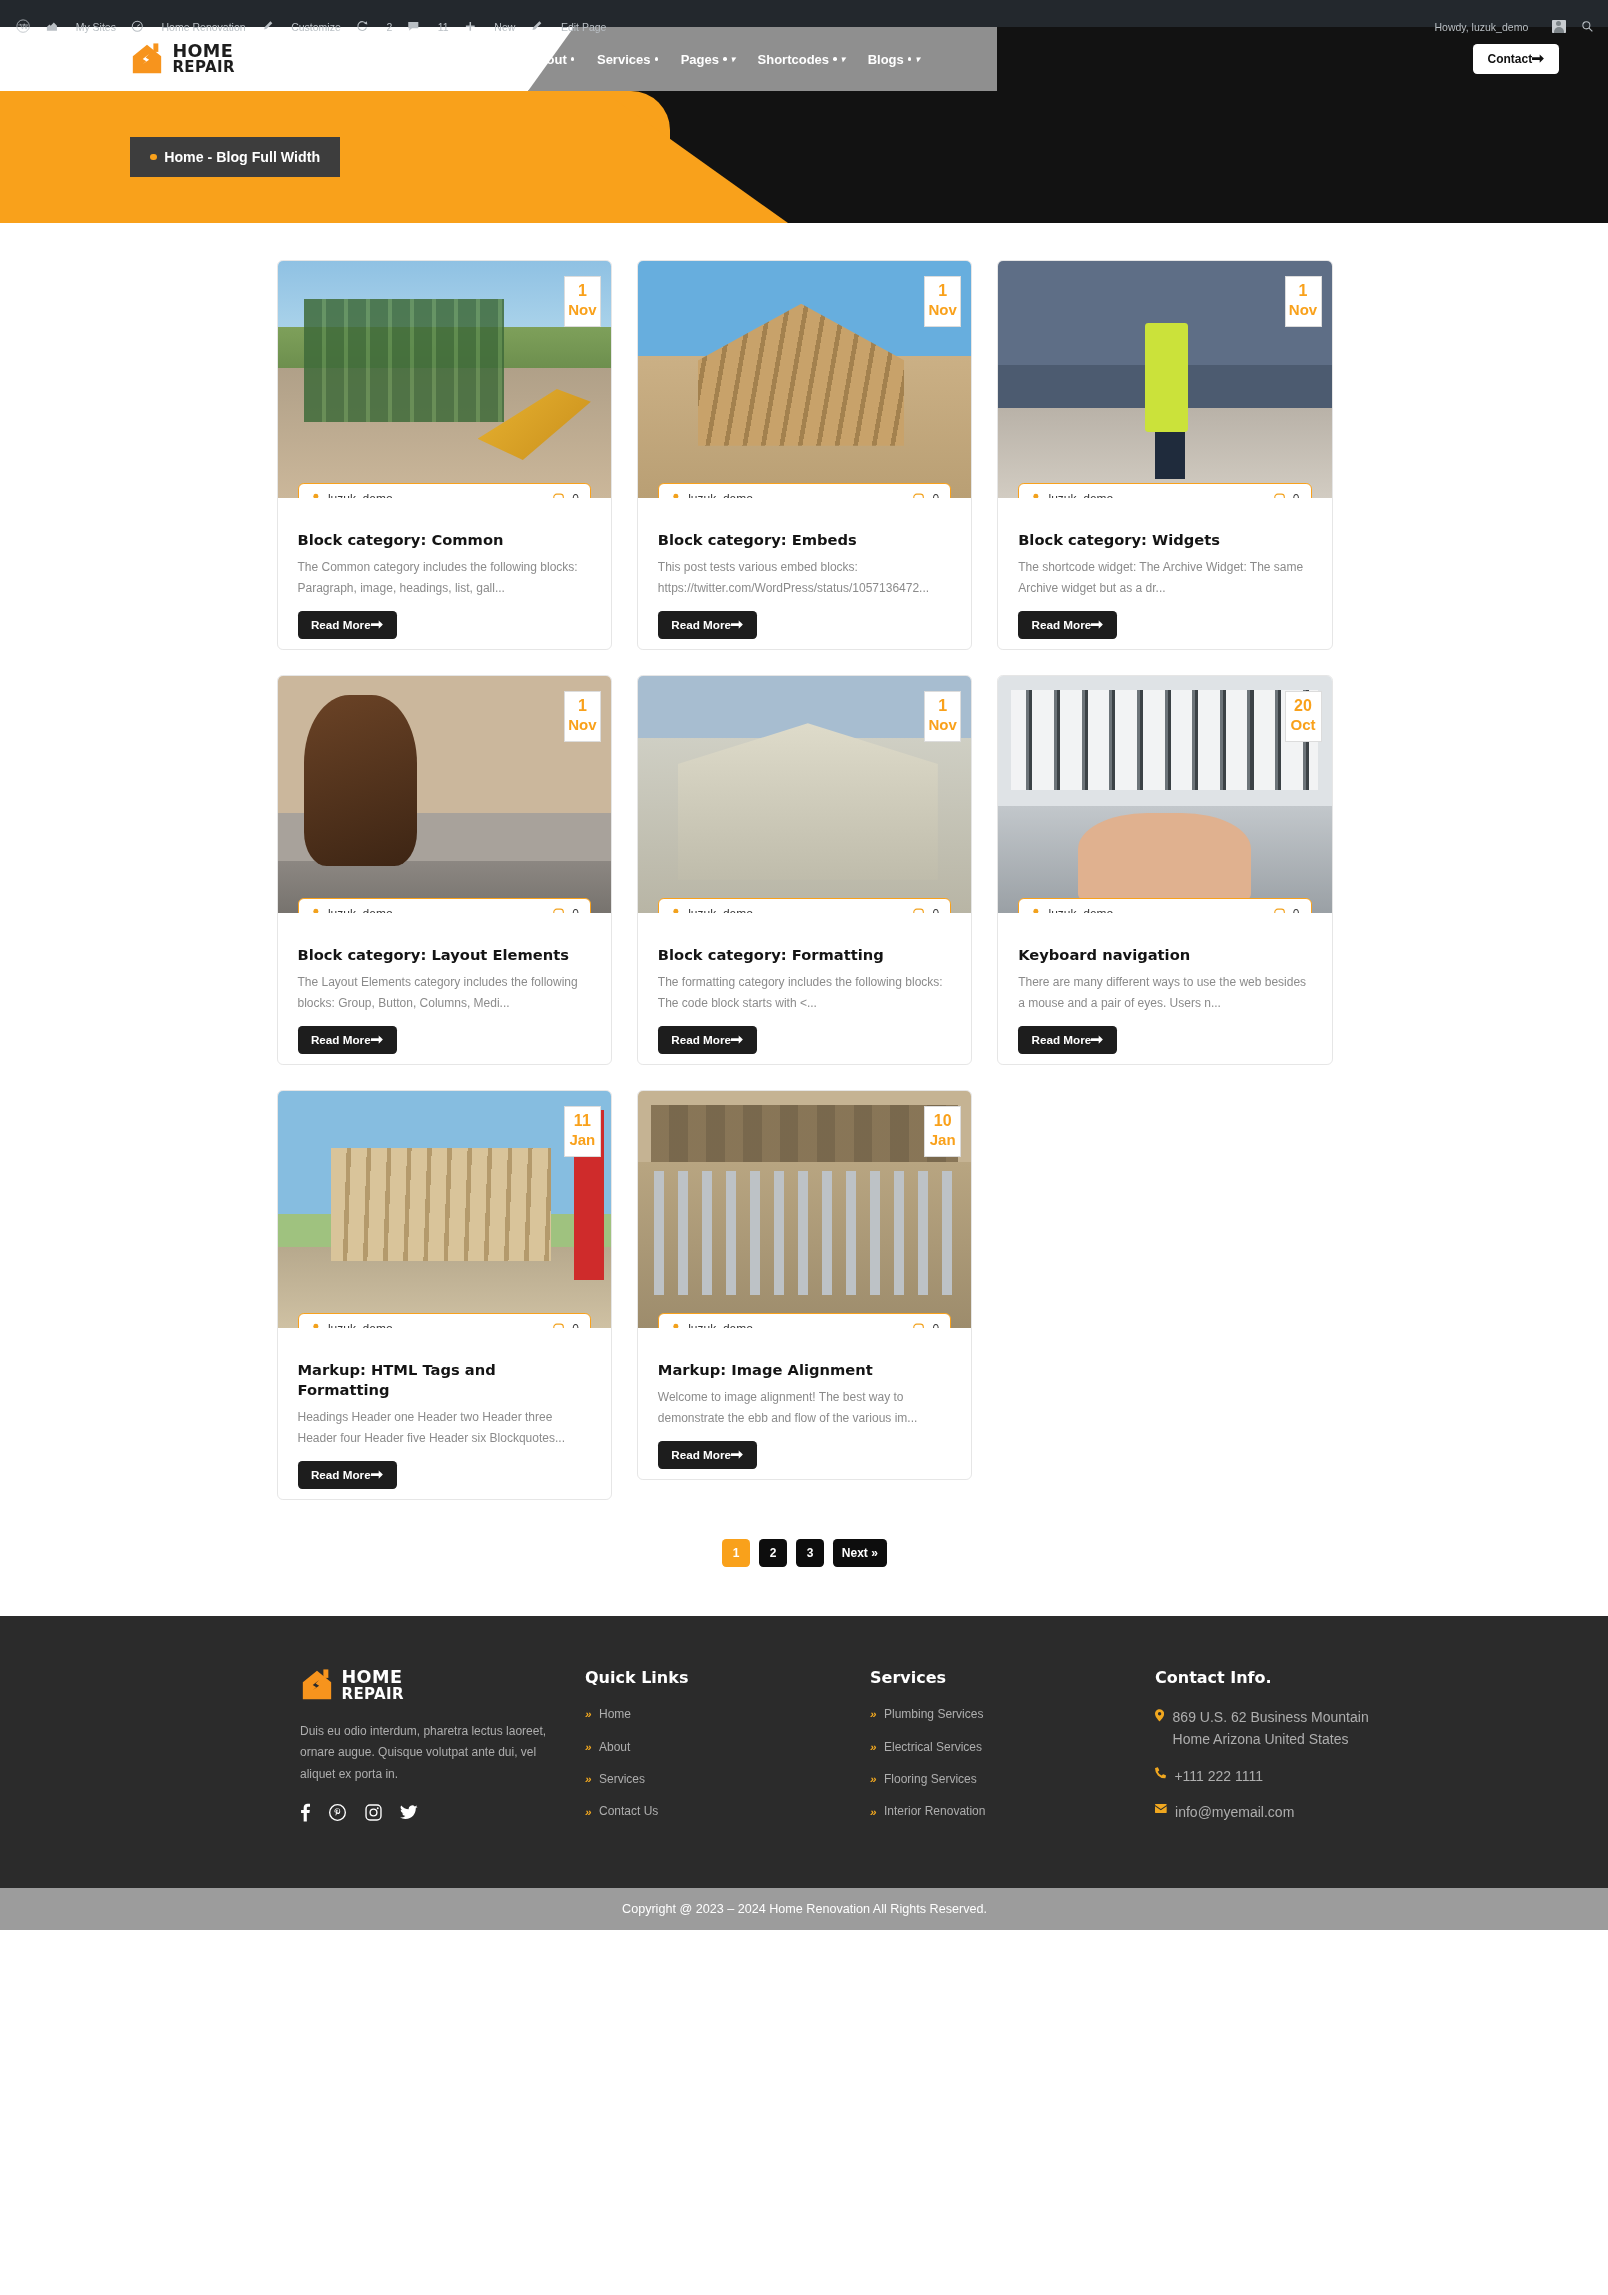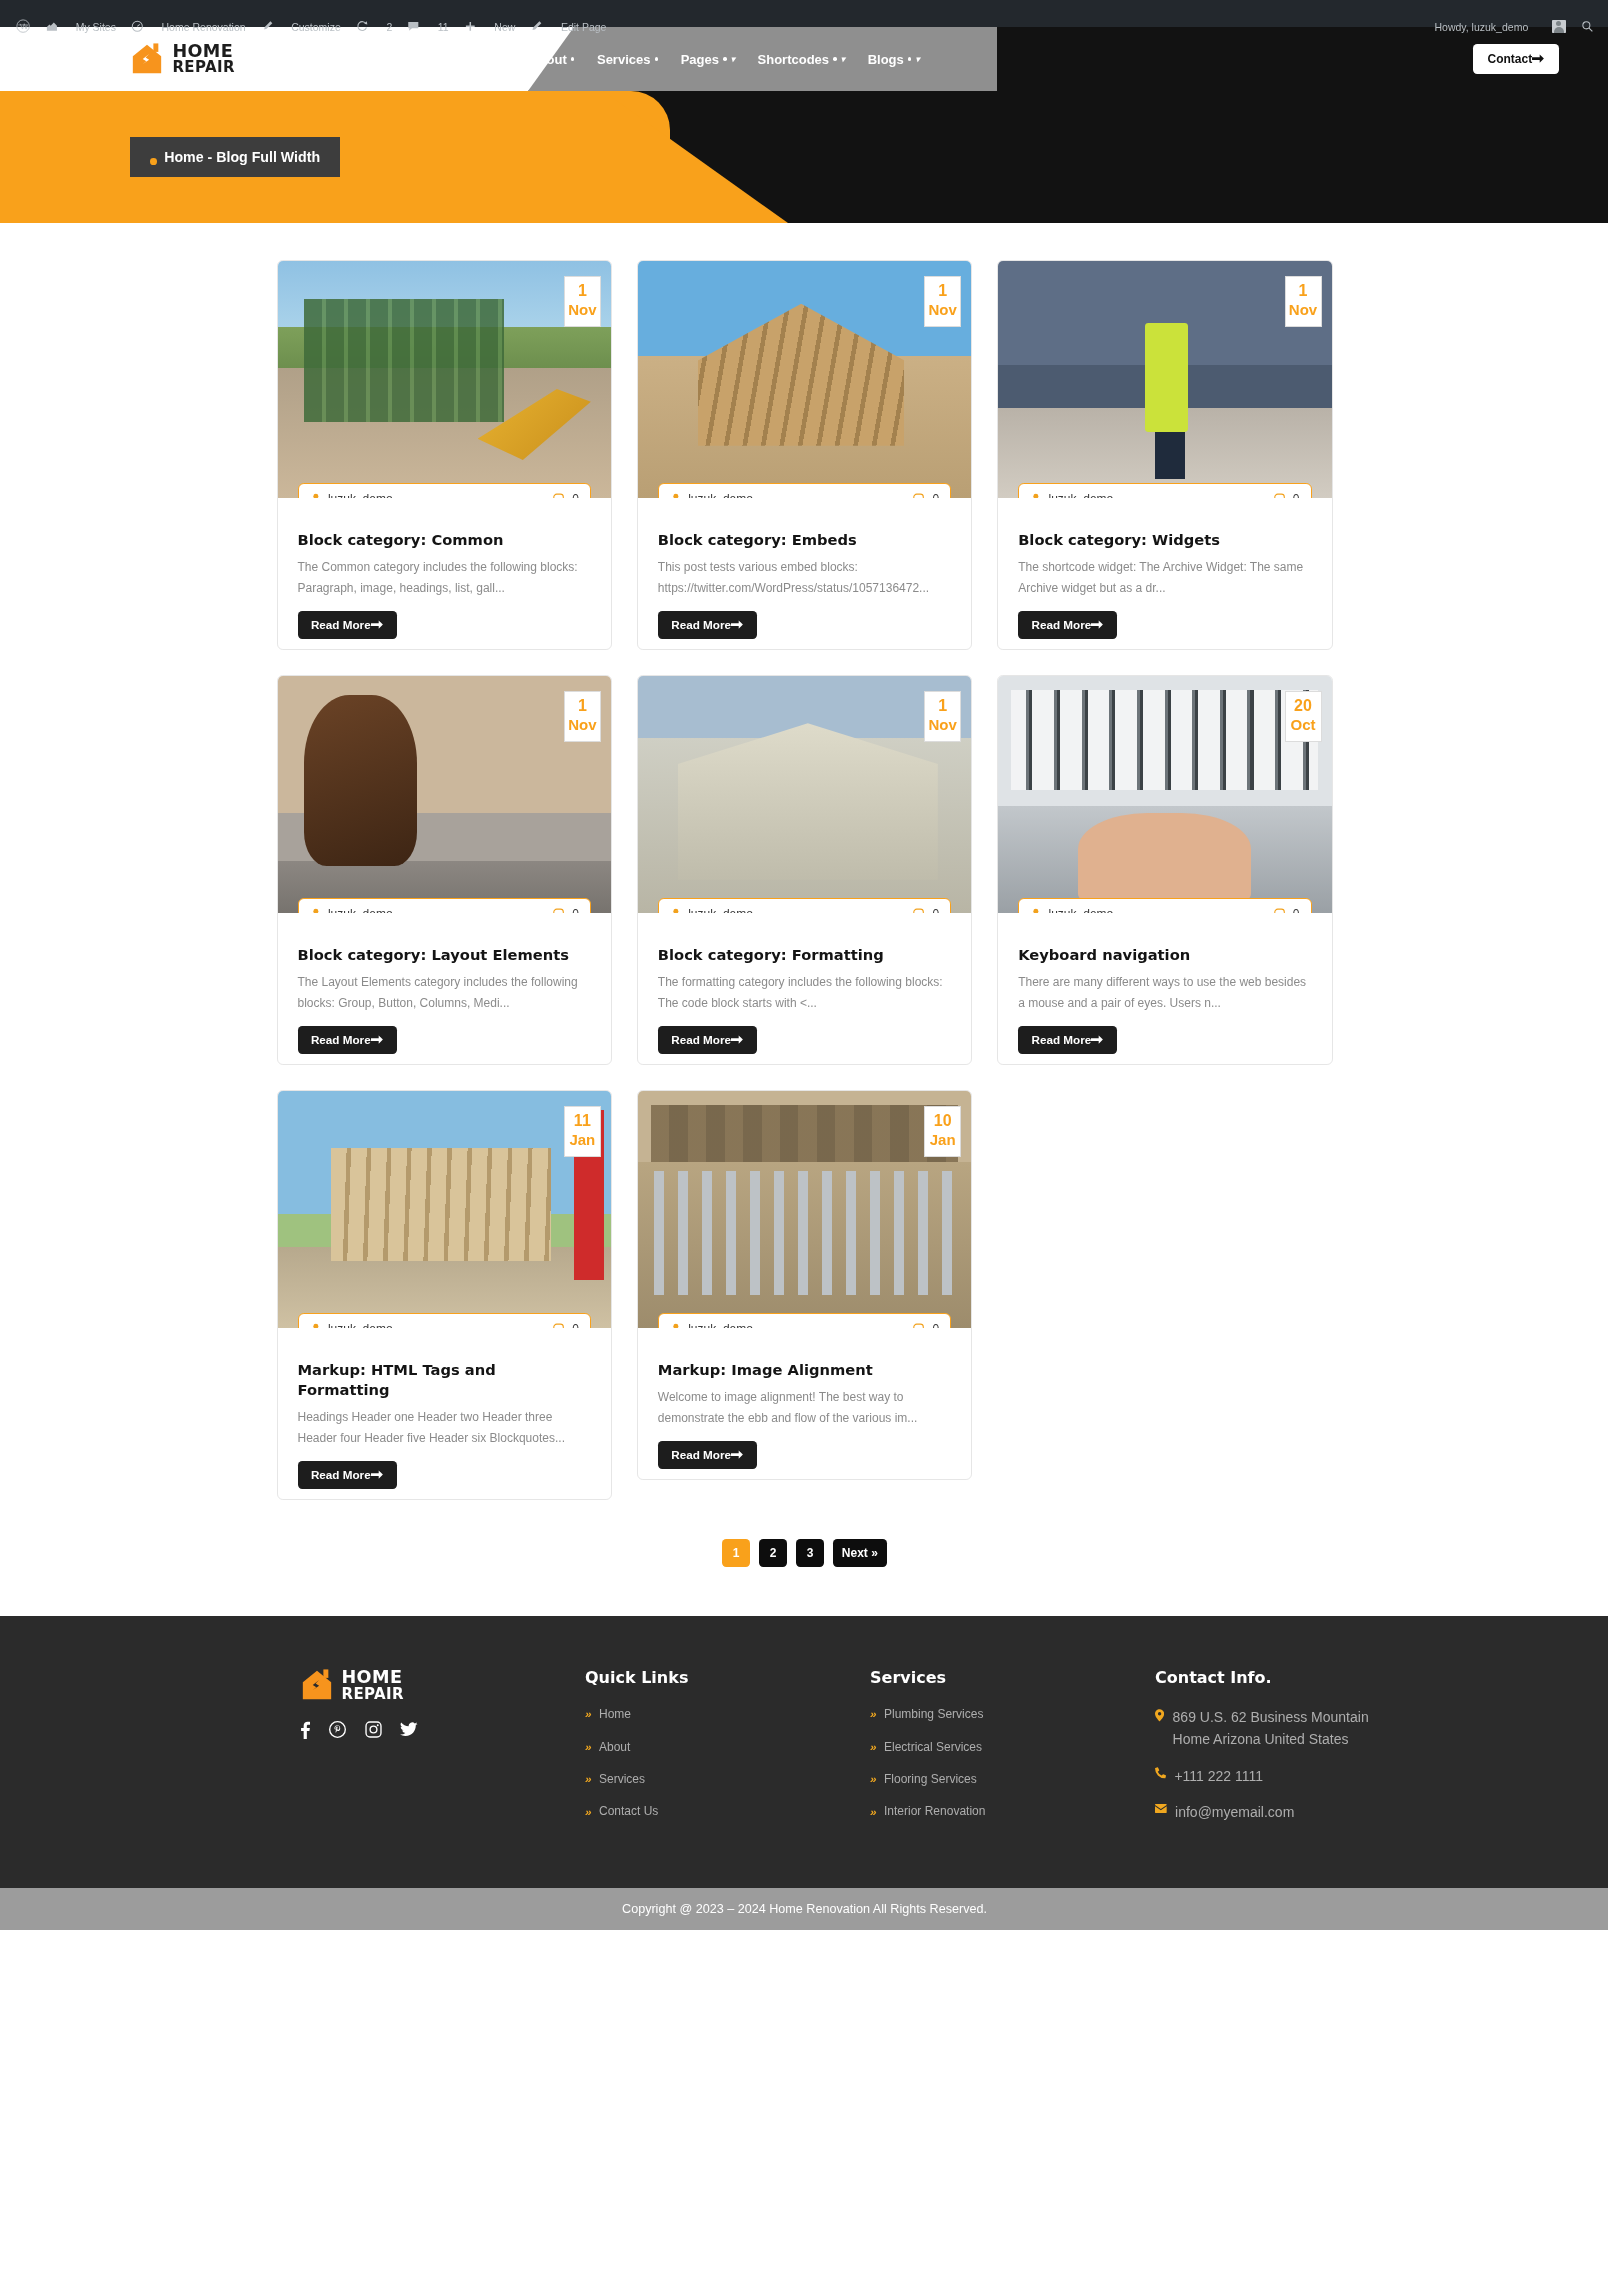--- a/index.html
+++ b/index.html
@@ -97,21 +97,21 @@
     position:absolute; left:0; top:0; height:132px; width:670px; background:#f9a11b;
     border-top-right-radius: 39px;
   }
   .hero-inner {
     position: relative; z-index: 4; height: 132px;
     display: flex; align-items: center; padding-left: 130px;
   }
   .breadcrumb {
     background: #3d3d3d; color: #ffffff;
     padding: 11.7px 20px; font-size: 14.2px; font-weight: 700;
-    display: inline-flex; align-items: flex-end; gap: 7.5px;
+    display: inline-flex; align-items: center; gap: 7.5px;
   }
   .bc-dot { width: 6.7px; height: 6.7px; border-radius: 50%; background: #f9a11b; display:inline-block; }
 
   
   .blog-section { padding: 37px 0 0; background: #fff; }
   .container { width: 1056px; margin: 0 auto; }
   .grid {
     display: grid;
     grid-template-columns: repeat(3, 1fr);
     gap: 25px 25px;
@@ -649,20 +649,21 @@
           <svg class="logo-mark" viewBox="0 0 48 48">
             <path fill="#f7941d" d="M24 4L4 20v24h40V20L24 4z"></path>
             <path fill="#f7941d" d="M33 2h7v12h-7z"></path>
             <path fill="#2b2b2b" d="M27 17l-9 7 5 3-5 4 9-6-5-3z"></path>
           </svg>
           <span class="logo-text">
             <div class="l1">HOME</div>
             <div class="l2">REPAIR</div>
           </span>
         </div>
+        <p class="f-about">Duis eu odio interdum, pharetra lectus laoreet, ornare augue. Quisque volutpat ante dui, vel aliquet ex porta in.</p>
         <div class="f-socials">
           <a>
             <svg width="11" height="18.4" viewBox="0 0 12 22">
                 <path d="M7.6 22V12h3.1l.5-3.6H7.6V6.1c0-1 .3-1.7 1.8-1.7h2V1.2C11 1.1 9.8 1 8.5 1 5.7 1 3.8 2.7 3.8 5.8v2.6H.7V12h3.1v10z"></path>
               </svg>
           </a>
           <a>
             <svg width="17" height="17" viewBox="0 0 20 20">
                 <circle cx="10" cy="10" r="9.2" fill="none" stroke="#fff" stroke-width="1.6"></circle>
                 <path d="M10.2 5c-2.4 0-3.8 1.5-3.8 3.2 0 .8.4 1.7 1.1 2 .1 0 .2 0 .2-.1l.2-.7c0-.1 0-.2-.1-.3a2 2 0 01-.4-1.2c0-1.3 1-2.4 2.6-2.4 1.4 0 2.2.8 2.2 2 0 1.5-.7 2.8-1.7 2.8-.5 0-1-.5-.8-1.1l.4-1.8c.1-.5-.1-.9-.6-.9-.6 0-1.1.6-1.1 1.4 0 .5.2.9.2.9l-.7 2.9c-.2.9 0 2 0 2.1 0 .1.1.1.2 0l.8-1.4.3-1.1c.2.3.7.6 1.2.6 1.6 0 2.8-1.5 2.8-3.5C13.2 6.4 11.9 5 10.2 5z" fill="#fff"></path>

